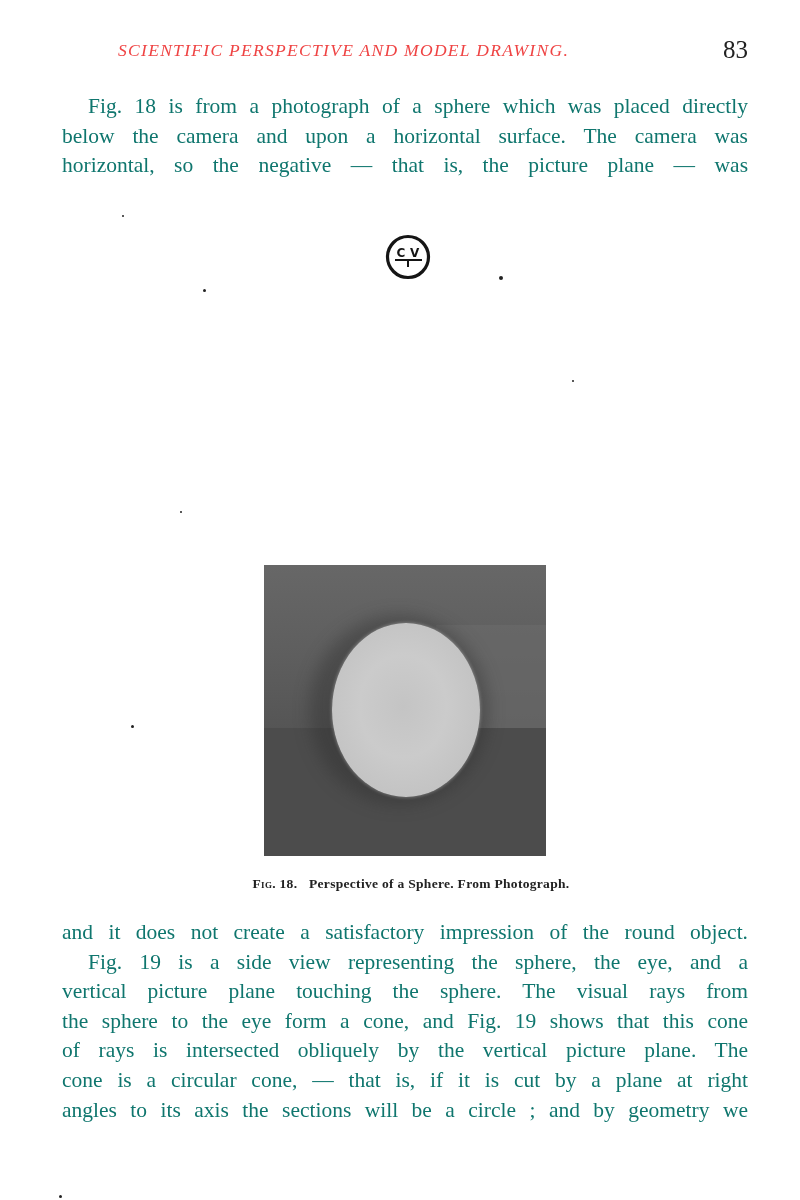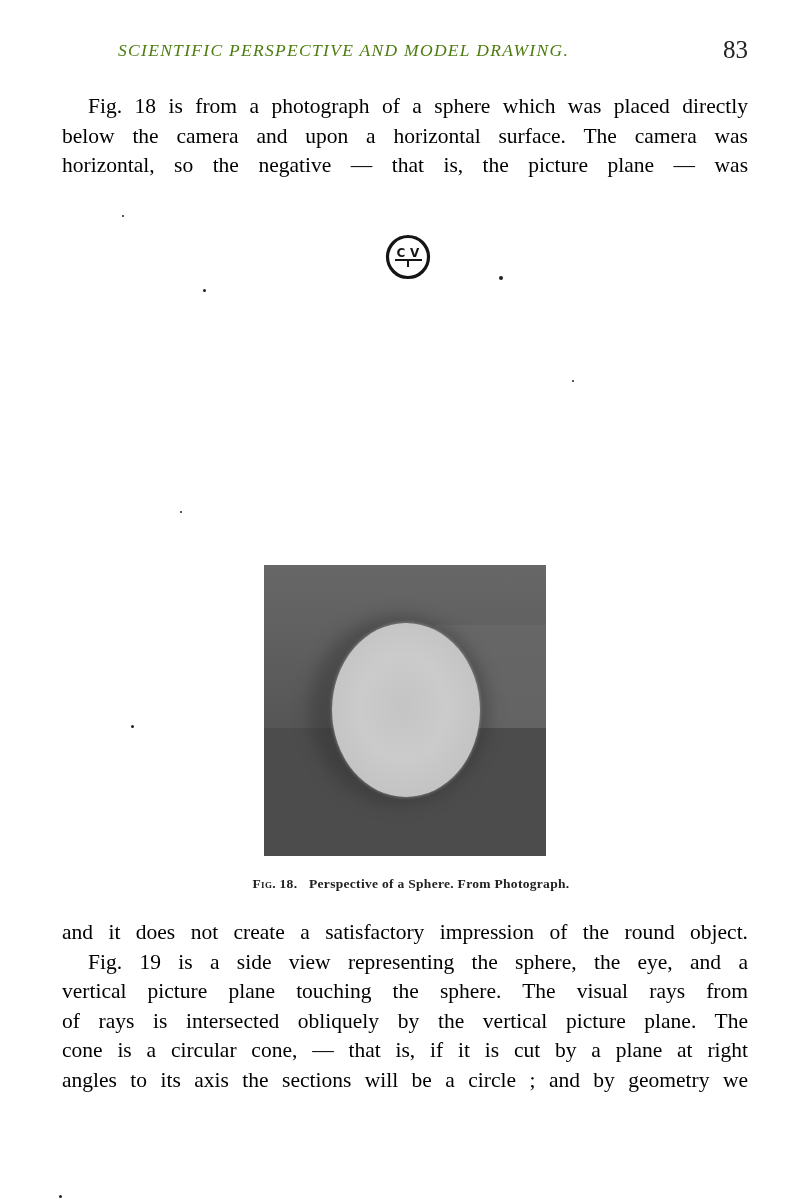--- a/index.html
+++ b/index.html
@@ -23,37 +23,37 @@
       height: 40px;
     }
     .running-title {
       position: absolute;
       left: 0;
       top: 6px;
       font-style: italic;
       font-size: 17.5px;
       letter-spacing: 1.3px;
       white-space: nowrap;
-      color: #4d7c0f;
+      color: #ef4444;
     }
     .page-number {
       position: absolute;
       right: 10px;
       top: 2px;
       font-size: 25px;
       color: #222;
     }
     .para {
       position: absolute;
       left: 62px;
       width: 686px;
       font-size: 21.5px;
       line-height: 29.6px;
       text-align: justify;
-      color: #000000;
+      color: #0f766e;
     }
     .para .line {
       display: block;
       text-align: justify;
       text-align-last: justify;
       white-space: nowrap;
       height: 29.6px;
     }
     .para .line.indent {
       padding-left: 26px;
@@ -181,16 +181,17 @@
 
 <div class="caption">
   <span class="fig-label">Fig. 18.</span>
   <span>Perspective of a Sphere.   From Photograph.</span>
 </div>
 
 <div class="para para-bottom">
   <span class="line">and it does not create a satisfactory impression of the round object.</span>
   <span class="line indent">Fig. 19 is a side view representing the sphere, the eye, and a</span>
   <span class="line">vertical picture plane touching the sphere. The visual rays from</span>
+  <span class="line">the sphere to the eye form a cone, and Fig. 19 shows that this cone</span>
   <span class="line">of rays is intersected obliquely by the vertical picture plane. The</span>
   <span class="line">cone is a circular cone, — that is, if it is cut by a plane at right</span>
   <span class="line">angles to its axis the sections will be a circle ; and by geometry we</span>
 </div>
 
 </body></html>

